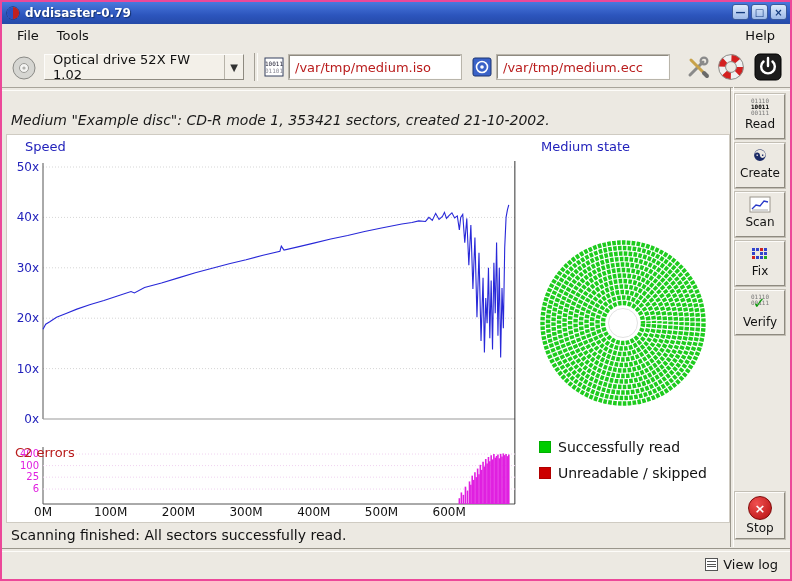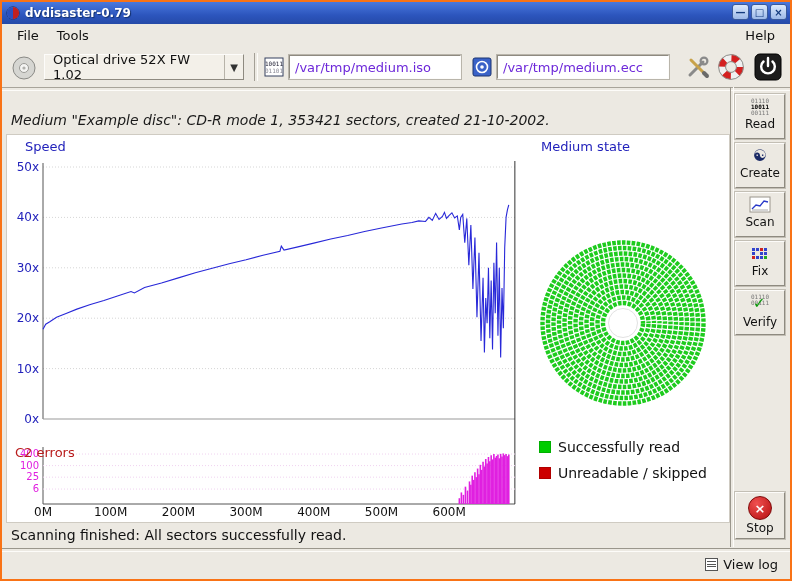--- a/index.html
+++ b/index.html
@@ -1,17 +1,17 @@
 <!DOCTYPE html>
 <html><head>
 <meta charset="utf-8">
 <style>
   html,body{margin:0;padding:0;background:#555;}
   .window{position:relative;width:792px;height:581px;box-sizing:border-box;
-    background:#ece9e2;border:2px solid #f97316;overflow:hidden;
+    background:#ece9e2;border:2px solid #ec4899;overflow:hidden;
     font-family:"DejaVu Sans","Liberation Sans",sans-serif;font-size:13px;color:#111;padding-left:24px;}
   .abs{position:absolute;}
   
   .titlebar{position:absolute;left:0;top:0;width:788px;height:22px;
     background:linear-gradient(180deg,#4a79dd 0%,#2c55bd 60%,#254aa8 100%);
     display:flex;align-items:center;padding-left:4px;box-sizing:border-box;}
   .title{color:#fff;font-weight:bold;font-size:12px;margin-left:5px;text-shadow:1px 1px 1px #12306e;}
   .winbtns{position:absolute;right:3px;top:2px;display:flex;gap:2px;}
   .winbtn{width:17px;height:16px;border:1px solid #3a5a9a;border-radius:3px;
     background:linear-gradient(180deg,#dce9fb,#9cb9e8);color:#123a7e;font-size:10px;font-weight:bold;
@@ -22,21 +22,21 @@
   .menuitem.help{margin-left:auto;}
   
   .toolbar{position:absolute;left:0;top:45px;width:788px;height:40px;}
   .tbsep{position:absolute;top:6px;width:2px;height:28px;border-left:1px solid #a39f95;border-right:1px solid #fdfcf9;}
   .combo{position:absolute;left:42px;top:7px;width:200px;height:26px;box-sizing:border-box;
     background:#f3f0e9;border:1px solid;border-color:#fdfcfa #8e8a80 #8e8a80 #fdfcfa;
     display:flex;align-items:center;padding-left:8px;gap:32px;}
   .combo .arrowbox{margin-left:auto;height:100%;display:flex;align-items:center;border-left:1px solid #b7b3a9;padding:0 5px;color:#333;font-size:10px;}
   .entry{position:absolute;top:8px;height:24px;box-sizing:border-box;background:#fff;
     border:1px solid;border-color:#8e8a80 #fdfcfa #fdfcfa #8e8a80;outline:1px solid #b9b5ab;
-    font-family:"DejaVu Sans","Liberation Sans",sans-serif;font-size:13px;padding:0 5px;color:#6d28d9;}
+    font-family:"DejaVu Sans","Liberation Sans",sans-serif;font-size:13px;padding:0 5px;color:#b91c1c;}
   .hsep{position:absolute;left:0;width:788px;height:2px;border-top:1px solid #a8a49a;border-bottom:1px solid #fdfcf9;}
   
   .stline1{position:absolute;left:9px;top:92px;font-size:14px;}
   .stline2{position:absolute;left:9px;top:110px;font-size:14px;font-style:italic;color:#1a1a1a;}
   
   .panel{position:absolute;left:4px;top:132px;width:722px;height:387px;background:#ffffff;border:1px solid #cfcbc2;box-sizing:content-box;}
   .chart-label{position:absolute;font-size:13px;}
   .lbl-speed{left:18px;top:4px;color:#2222bb;}
   .lbl-c2{left:8px;top:310px;color:#b91c1c;}
   .lbl-state{left:534px;top:4px;color:#2222bb;}

